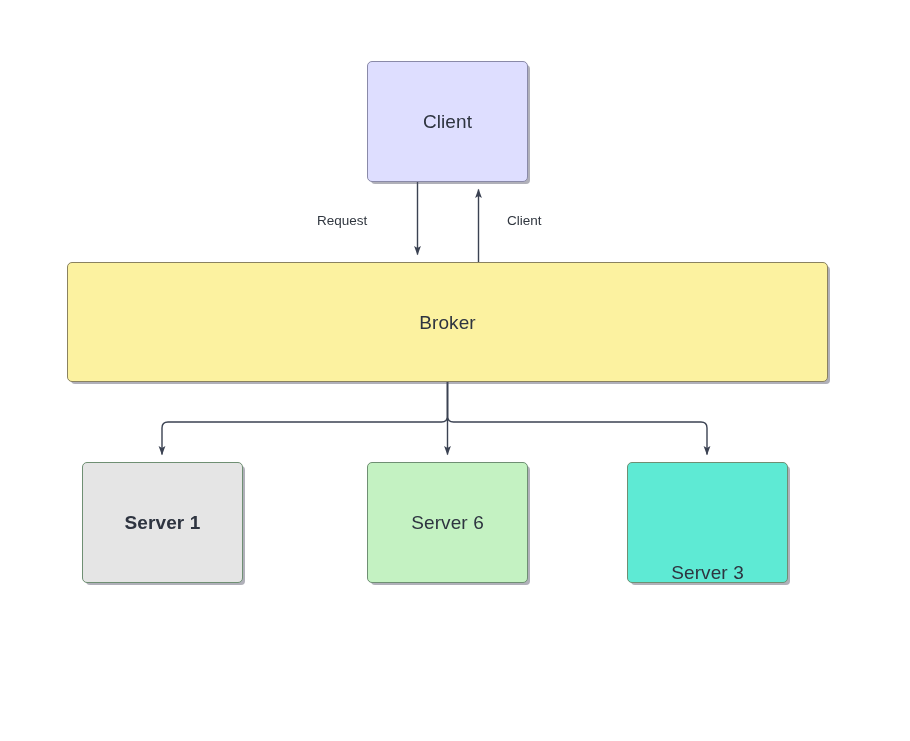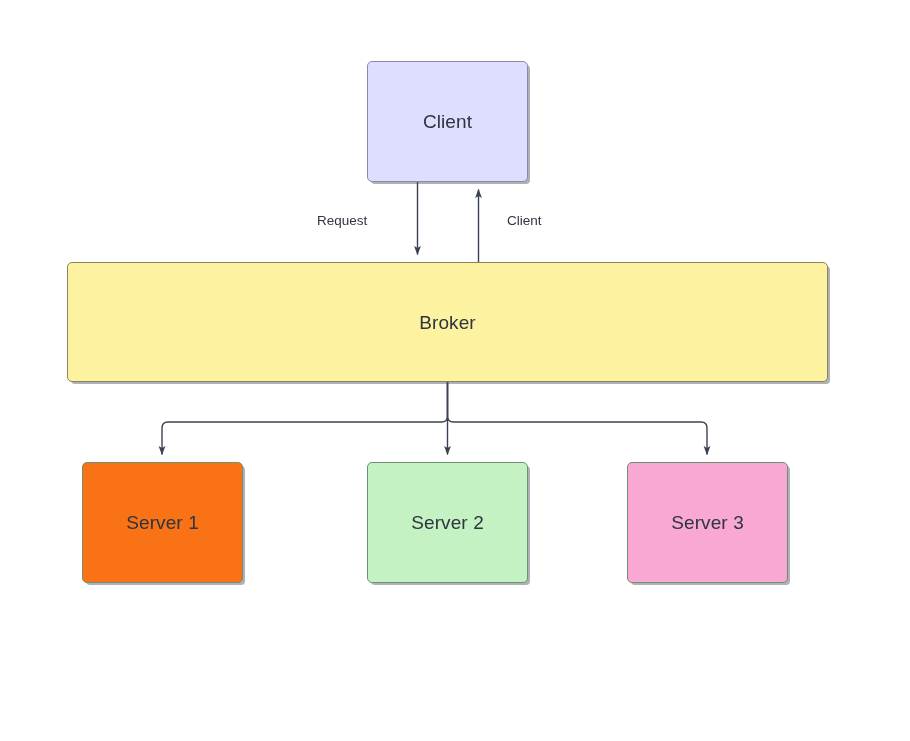--- a/index.html
+++ b/index.html
@@ -56,38 +56,40 @@
     height: 120px;
     background: #fcf2a0;
     border-color: #8a8260;
     text-align: right;
   }
   .node-server1 {
     left: 82px;
     top: 462px;
     width: 161px;
     height: 121px;
-    background: #f97316;
+    background: #e5e5e5;
     border-color: #6f8f73;
+    font-weight: bold;
   }
   .node-server2 {
     left: 367px;
     top: 462px;
     width: 161px;
     height: 121px;
     background: #c4f2c2;
     border-color: #6f8f73;
   }
   .node-server3 {
     left: 627px;
     top: 462px;
     width: 161px;
     height: 121px;
-    background: #f9a8d4;
+    background: #5eead4;
     border-color: #6f8f73;
+    align-items: flex-end;
   }
   .edge-label {
     position: absolute;
     font-size: 13.5px;
     color: #30363f;
     white-space: nowrap;
     line-height: 1;
   }
   .label-request {
     left: 317px;
@@ -138,21 +140,21 @@
 
   <div class="node node-broker">
     <span>Broker</span>
   </div>
 
   <div class="node node-server1">
     <span>Server 1</span>
   </div>
 
   <div class="node node-server2">
-    <span>Server 2</span>
+    <span>Server 6</span>
   </div>
 
   <div class="node node-server3">
     <span>Server 3</span>
   </div>
 
   <div class="edge-label label-request">Request</div>
 
   <div class="edge-label label-reply">Client</div>
 

